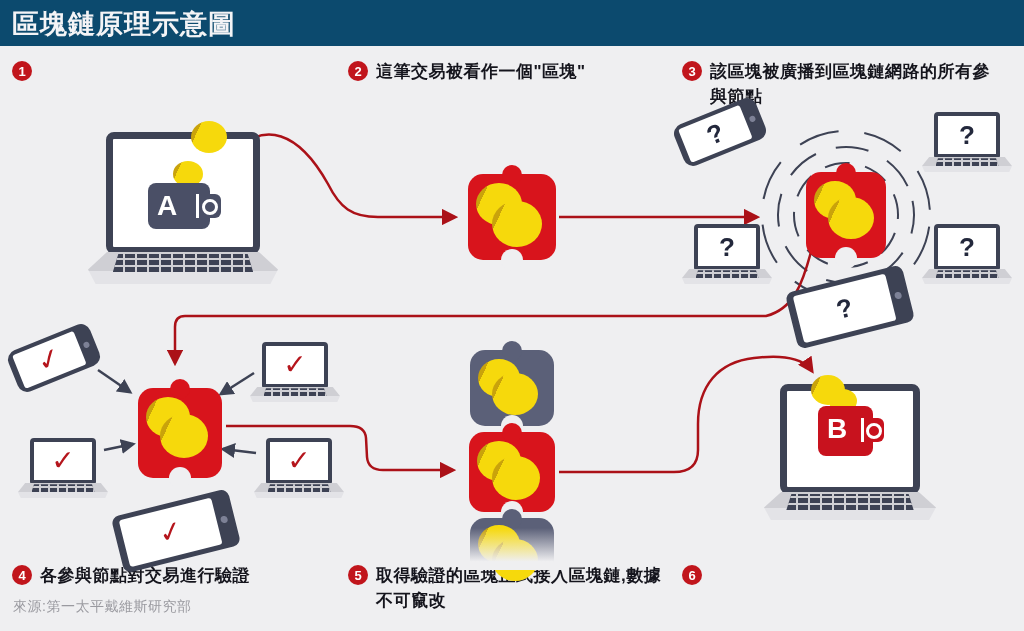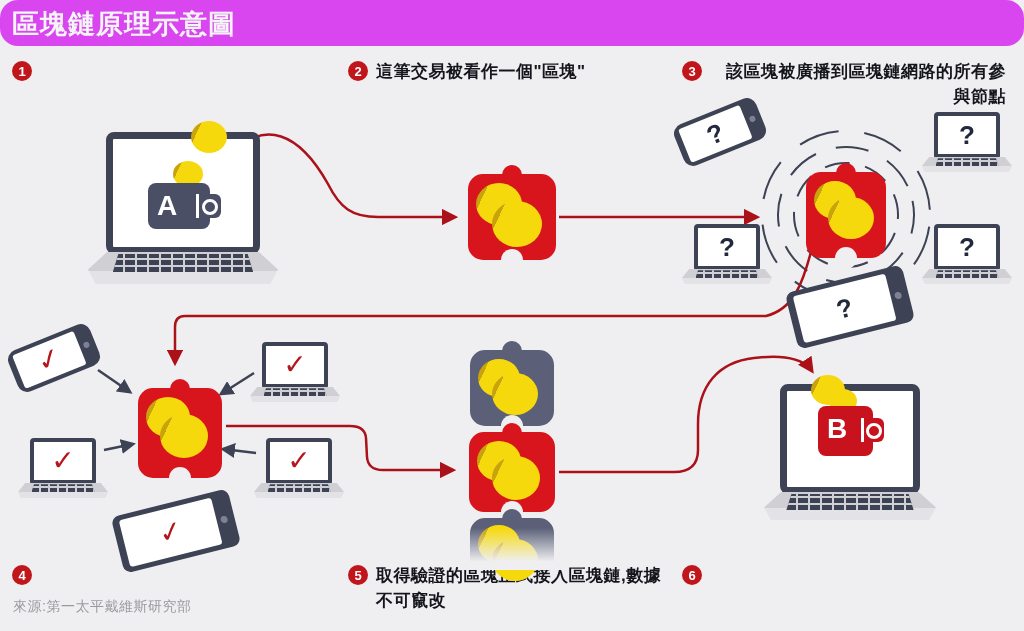--- a/index.html
+++ b/index.html
@@ -1,31 +1,31 @@
 <!DOCTYPE html>
 <html><head>
 <meta charset="utf-8">
 <style>
   html,body{margin:0;padding:0;}
   body{font-family:"Liberation Sans","DejaVu Sans",sans-serif;}
   #canvas{position:relative;width:1024px;height:631px;background:#efeff1;overflow:hidden;}
 
   
-  #header{position:absolute;left:0;top:0;width:1024px;height:46px;background:#d946ef;border-radius:18px;}
+  #header{position:absolute;left:0;top:0;width:1024px;height:46px;background:#0c4a6e;}
   #header .title{position:absolute;left:12px;top:6px;font-size:27px;font-weight:700;color:#f4f4f6;letter-spacing:1px;}
 
   
   .step{position:absolute;display:flex;align-items:flex-start;gap:8px;}
   .step-num{flex:0 0 auto;width:20px;height:20px;border-radius:50%;background:#c1151c;color:#fff;
             font-size:13px;font-weight:700;display:flex;align-items:center;justify-content:center;margin-top:1px;}
   .step-text{font-size:17px;font-weight:700;color:#15151d;line-height:1.45;letter-spacing:0.5px;}
   #step1{left:12px;top:60px;}
   #step2{left:348px;top:60px;}
   #step3{left:682px;top:60px;width:330px;}
-  #step3 .step-text{width:296px;text-align:right;}
+  #step3 .step-text{width:296px;}
   #step4{left:12px;top:564px;}
   #step5{left:348px;top:564px;width:330px;}
   #step5 .step-text{width:296px;}
   #step6{left:682px;top:564px;}
   #source{position:absolute;left:13px;top:598px;font-size:14px;color:#9a9aa0;letter-spacing:0.5px;}
 
   
   #flows{position:absolute;left:0;top:0;z-index:1;pointer-events:none;}
 
   
@@ -152,20 +152,21 @@
   <div class="step" id="step2">
     <span class="step-num">2</span>
     <span class="step-text">這筆交易被看作一個"區塊"</span>
   </div>
   <div class="step" id="step3">
     <span class="step-num">3</span>
     <span class="step-text">該區塊被廣播到區塊鏈網路的所有參與節點</span>
   </div>
   <div class="step" id="step4">
     <span class="step-num">4</span>
+    <span class="step-text">各參與節點對交易進行驗證</span>
   </div>
   <div class="step" id="step5">
     <span class="step-num">5</span>
     <span class="step-text">取得驗證的區塊正式接入區塊鏈,數據不可竄改</span>
   </div>
   <div class="step" id="step6">
     <span class="step-num">6</span>
   </div>
   <div id="source">來源:第一太平戴維斯研究部</div>
 

